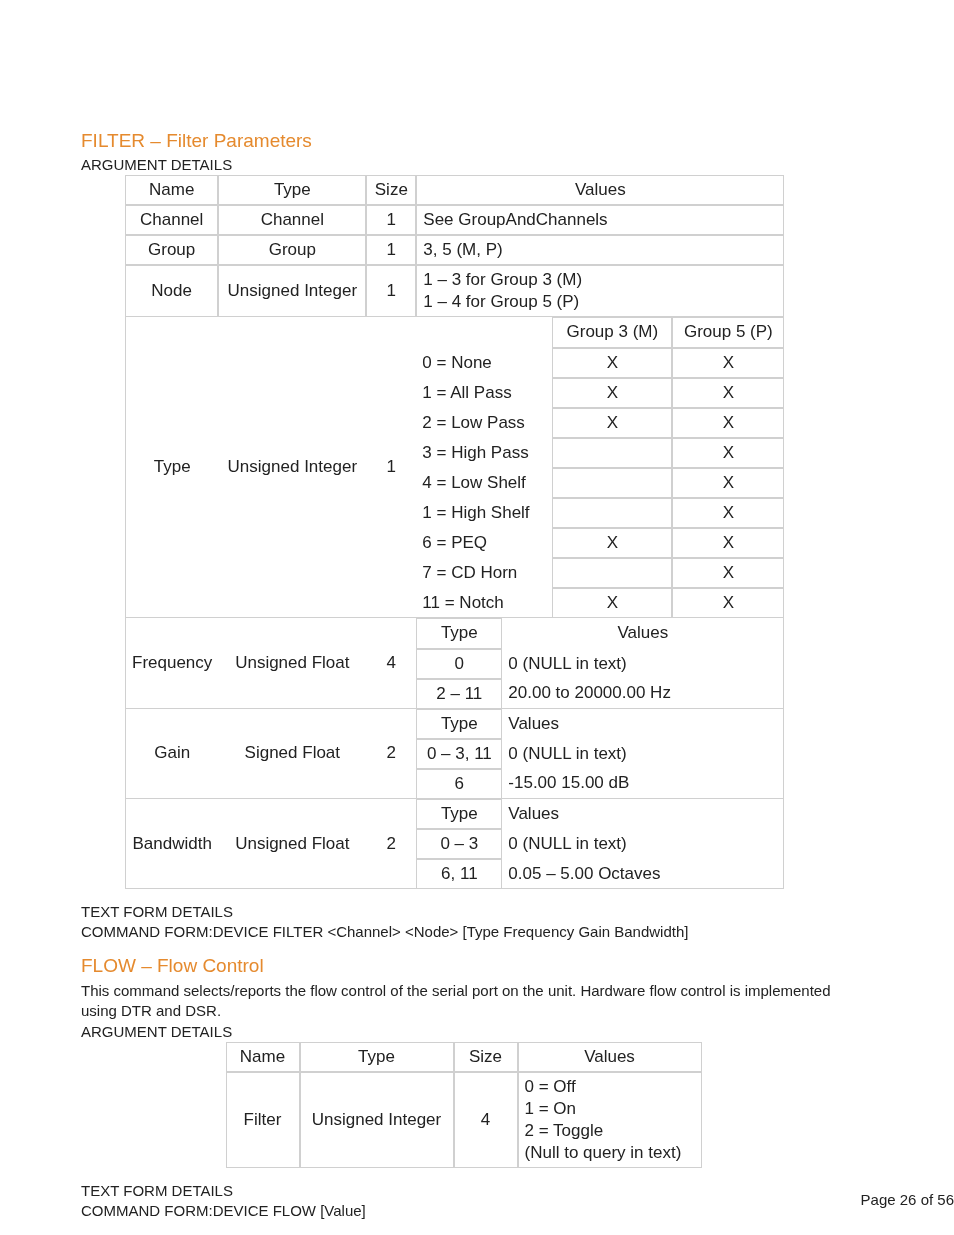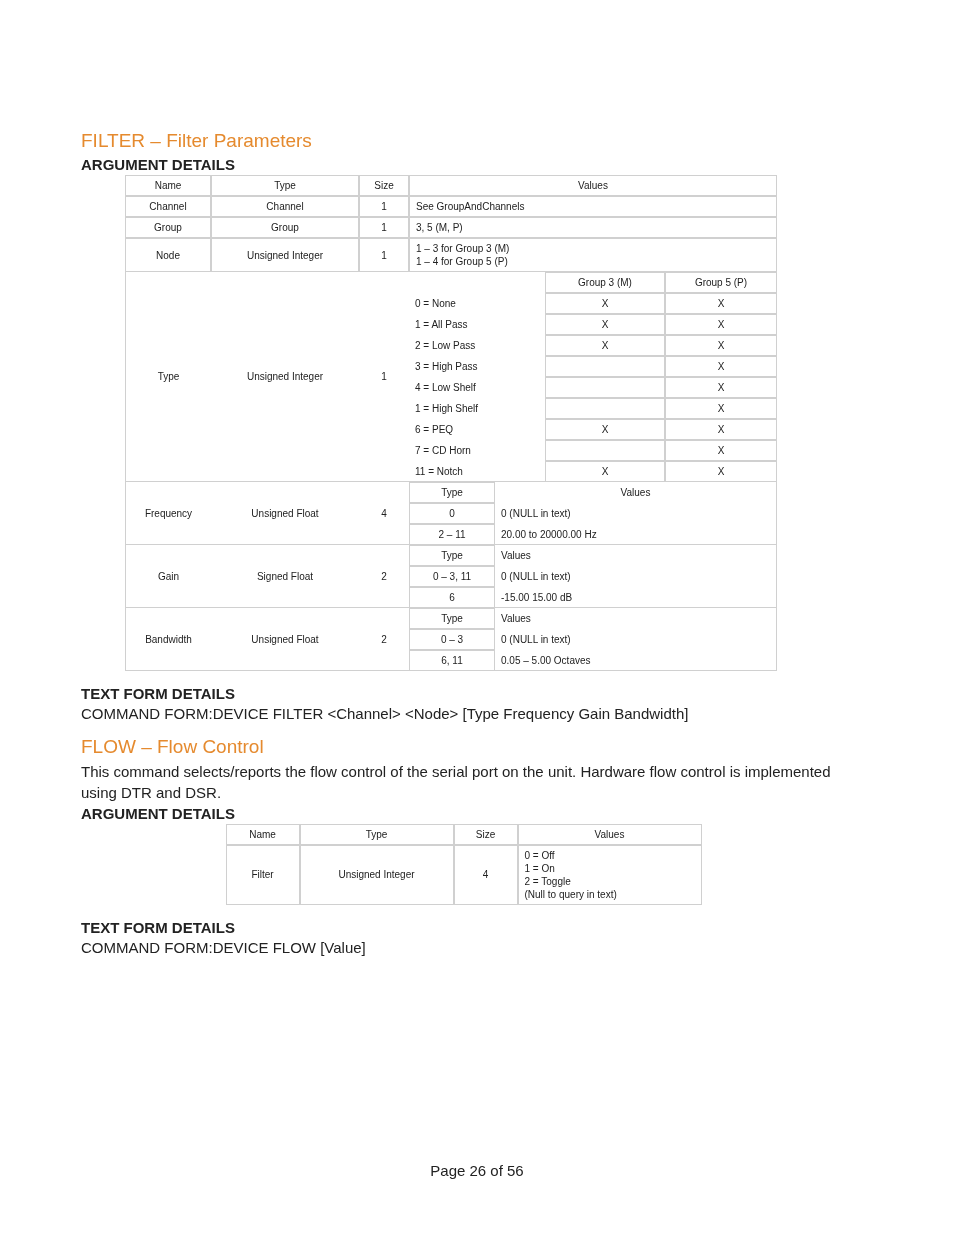--- a/index.html
+++ b/index.html
@@ -22,48 +22,48 @@
     font-size: 19px;
     font-weight: 400;
     margin: 0 0 4px 0;
   }
   .body-text {
     margin: 0 0 2px 0;
     font-size: 15px;
     line-height: 1.35;
   }
   .sub-heading {
-    font-weight: 700;
+    font-weight: 400;
     font-size: 15px;
     margin: 0 0 2px 0;
   }
   table {
     border-collapse: separate;
     border-spacing: 0;
-    font-size: 10px;
+    font-size: 17px;
   }
   td {
     border: 1px solid #d0d0d0;
     padding: 3px 6px;
     line-height: 1.3;
     vertical-align: middle;
   }
   .c { text-align: center; }
   .filter-table {
     margin: 2px 0 14px 44px;
   }
   .flow-table {
     margin: 2px auto 14px auto;
   }
   .page-footer {
     position: absolute;
     bottom: 56px;
     left: 0;
     width: 100%;
-    text-align: center;
+    text-align: right;
     font-size: 15px;
   }
   .block-space {
     height: 10px;
   }
   .noborder { border: none; }
 </style>
 </head>
 <body>
 

